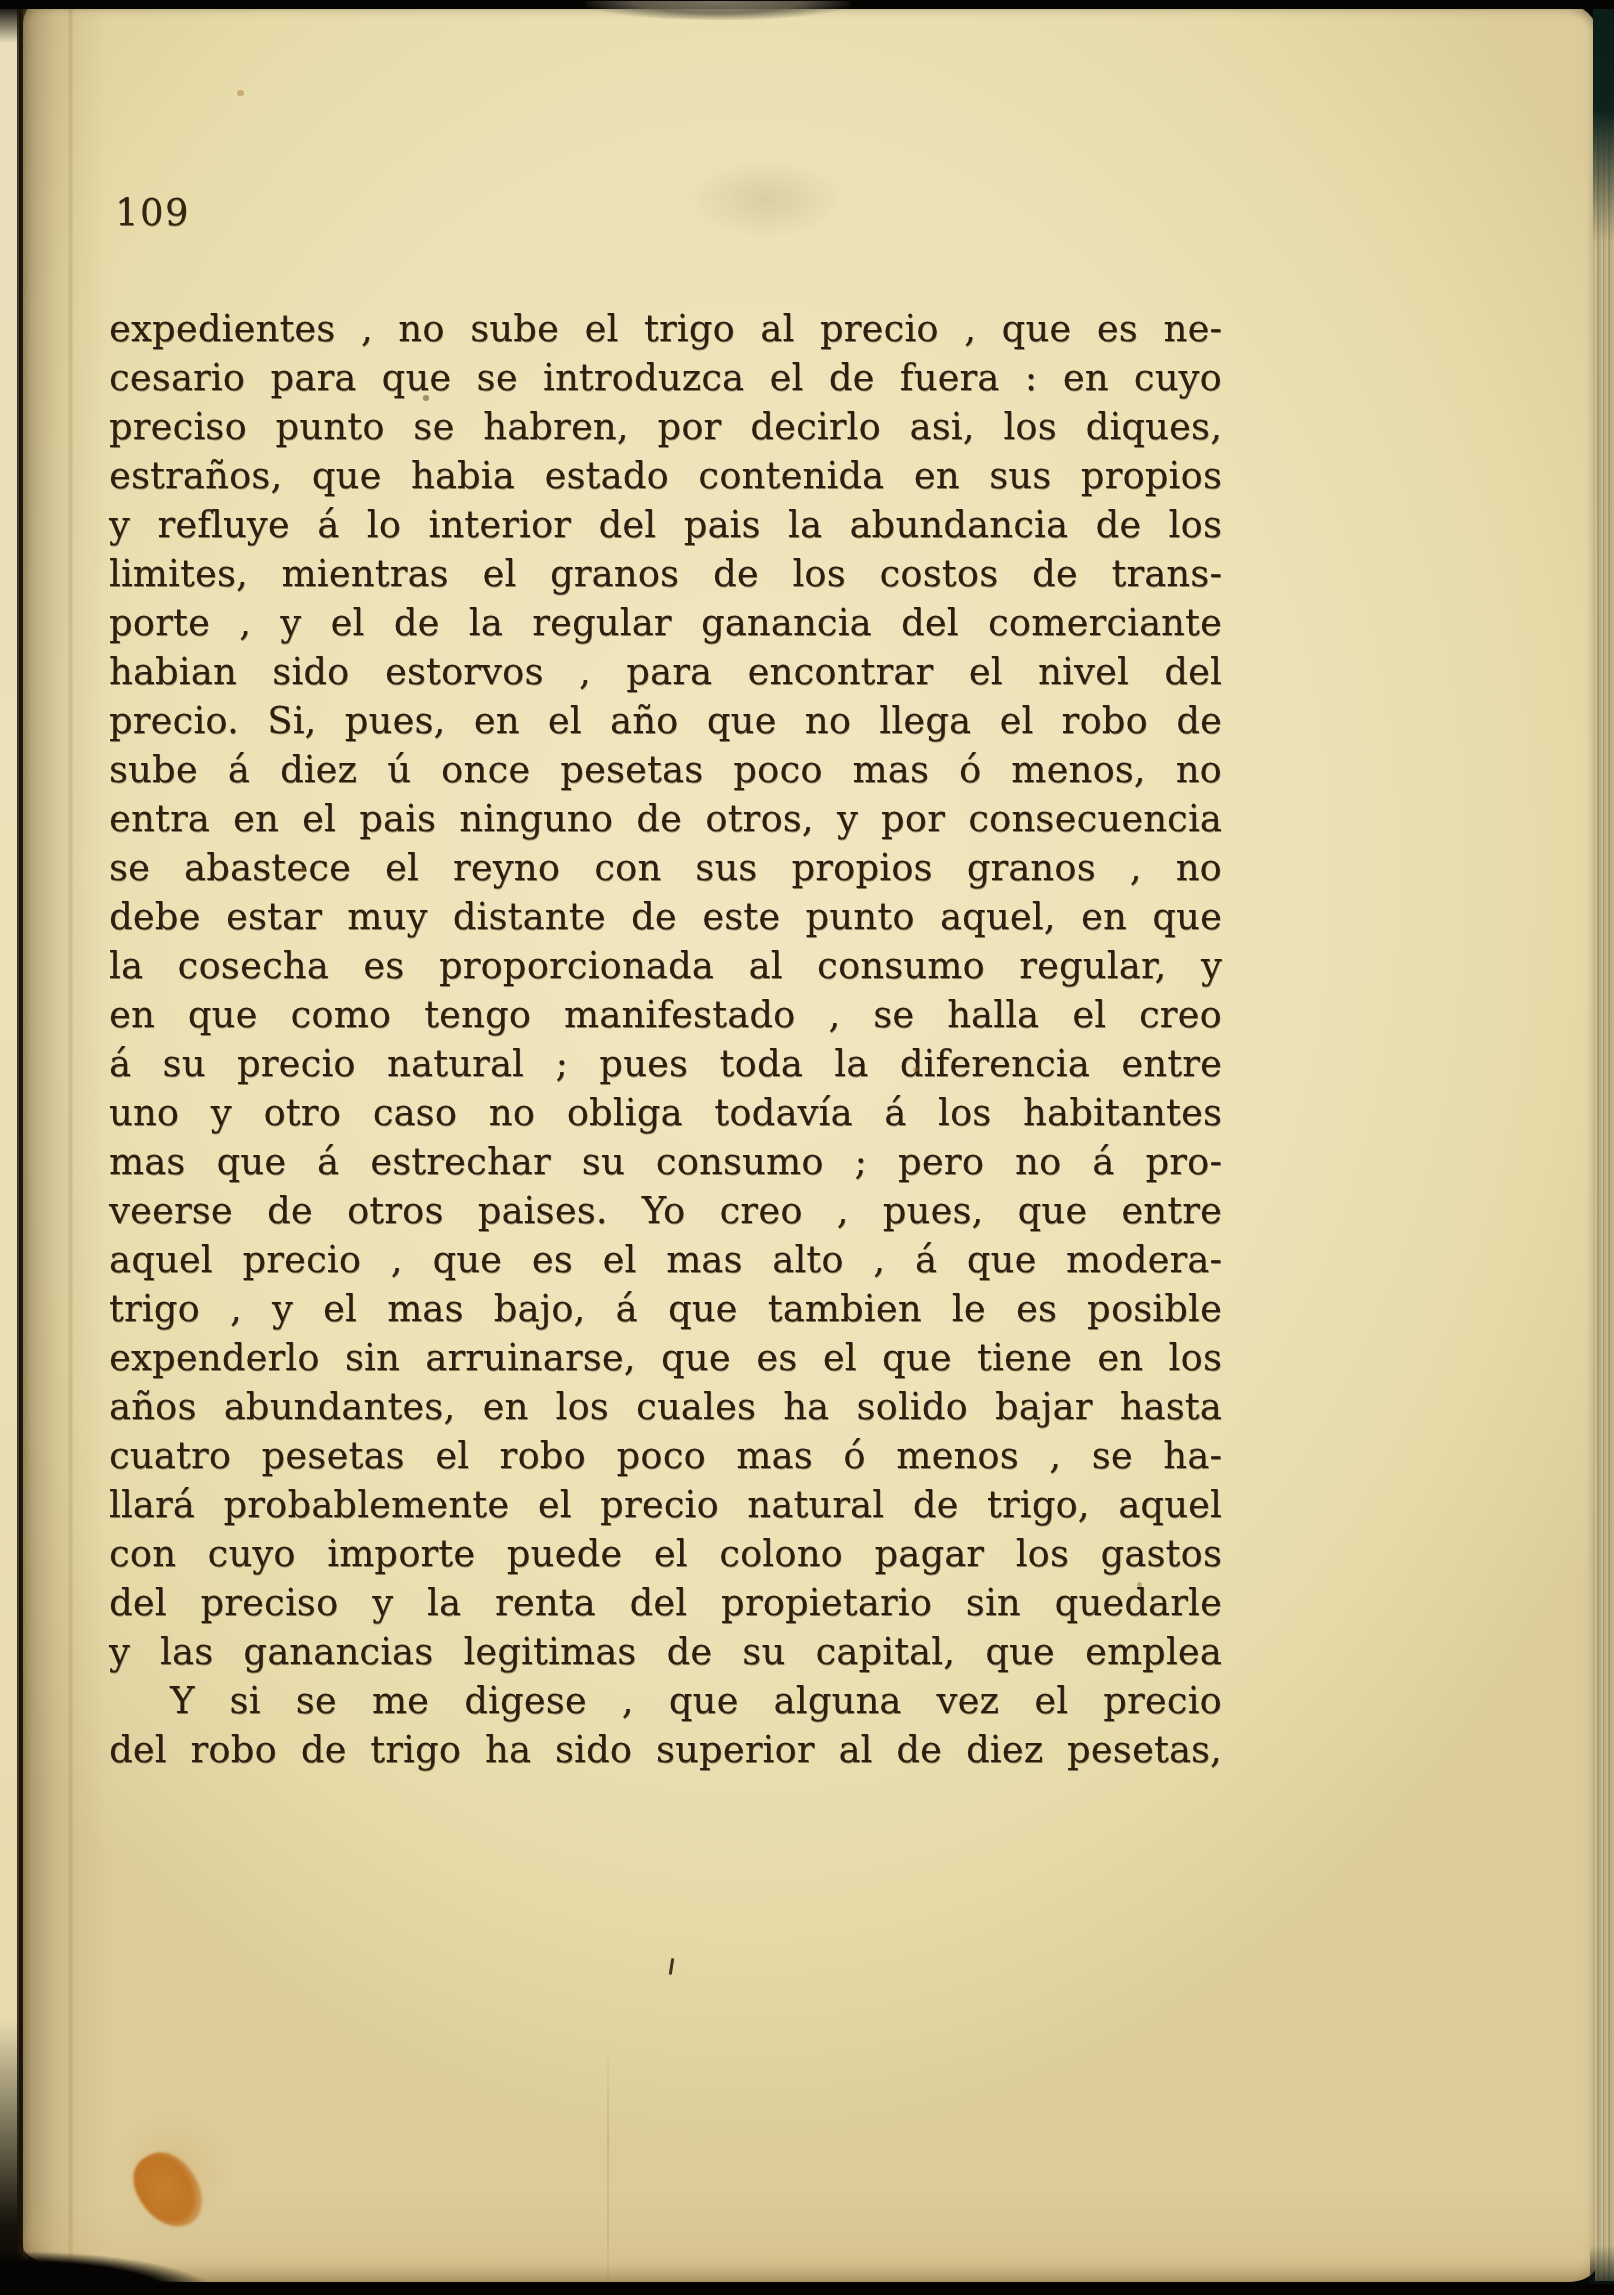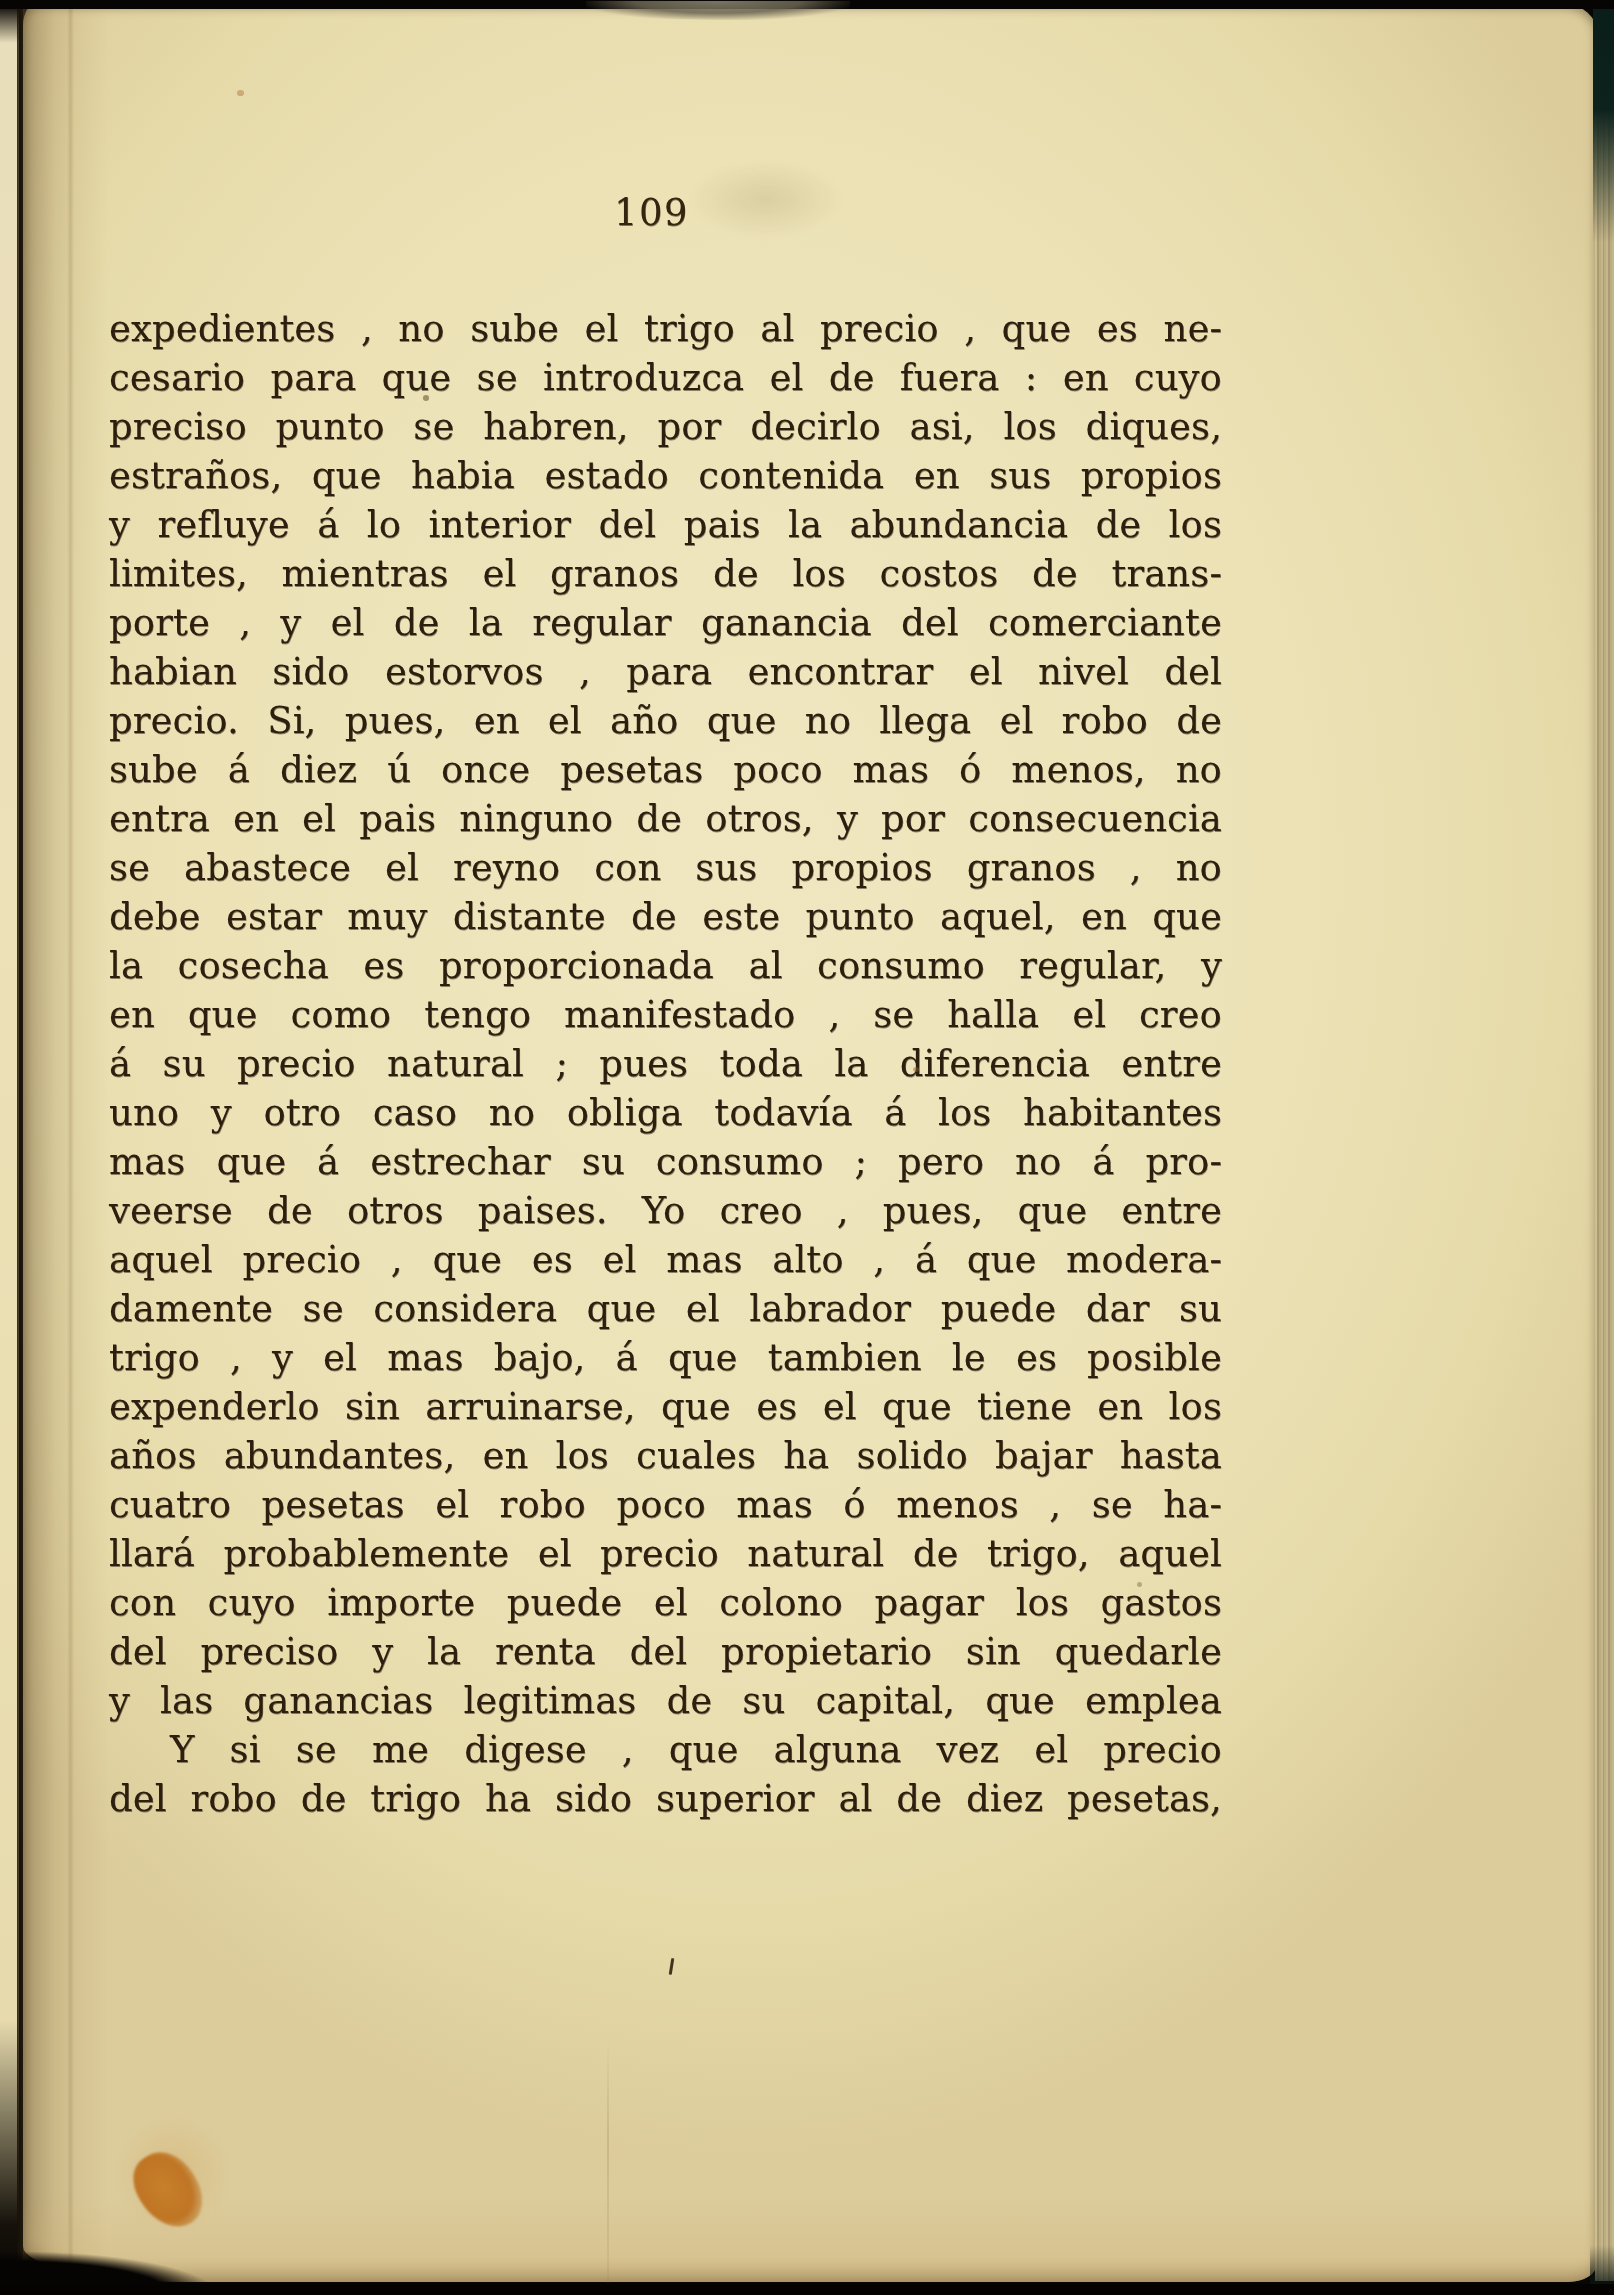--- a/index.html
+++ b/index.html
@@ -45,22 +45,22 @@
   
   .top-strip{position:absolute;left:0;top:0;width:100%;height:9.3px;background:#060503;}
   .top-edge-texture{position:absolute;left:586px;top:1.4px;width:264px;height:18.6px;
     background:radial-gradient(ellipse at 50% 0%, #8f8973 0%, #6b6452 45%, rgba(60,52,38,0) 75%);
     border-radius:0 0 40% 55%;opacity:.85;}
   .bottom-strip{position:absolute;left:0;bottom:0;width:100%;height:11.4px;background:#040302;}
   .bottom-left-wedge{position:absolute;left:0;bottom:0;width:214px;height:43px;
     background:radial-gradient(ellipse at 8% 100%, #050403 55%, rgba(5,4,3,0) 72%);}
 
   
-  .page-number{position:absolute;left:72px;top:187px;width:1113px;
-    text-align:center;font-size:37px;color:#33250f;letter-spacing:1.4px;
+  .page-number{position:absolute;left:92px;top:187px;width:1113px;
+    font-size:37px;color:#33250f;letter-spacing:1.4px;
     text-shadow:0.4px 0.6px 0.6px rgba(40,26,8,.55);filter:blur(0.2px);}
 
   
   .text-block{position:absolute;left:86px;top:300px;width:1113px;
     font-size:37px;line-height:49px;color:#2c1f0f;letter-spacing:0.1px;
     text-shadow:0.5px 0.6px 0.6px rgba(44,28,8,.5);filter:blur(0.2px);}
   .text-block .line{text-align:justify;text-align-last:justify;white-space:nowrap;}
   .text-block .line.par-end{text-align-last:left;}
   .text-block .line.indent{text-indent:61px;}
 
@@ -114,21 +114,20 @@
         <div class="line">entra en el pais ninguno de otros, y por consecuencia</div>
         <div class="line">se abastece el reyno con sus propios granos , no</div>
         <div class="line">debe estar muy distante de este punto aquel, en que</div>
         <div class="line">la cosecha es proporcionada al consumo regular, y</div>
         <div class="line">en que como tengo manifestado , se halla el creo</div>
         <div class="line">á su precio natural ; pues toda la diferencia entre</div>
         <div class="line">uno y otro caso no obliga todavía á los habitantes</div>
         <div class="line">mas que á estrechar su consumo ; pero no á pro-</div>
         <div class="line">veerse de otros paises. Yo creo , pues, que entre</div>
         <div class="line">aquel precio , que es el mas alto , á que modera-</div>
-        <div class="line">damente se considera que el labrador puede dar su</div>
         <div class="line">trigo , y el mas bajo, á que tambien le es posible</div>
         <div class="line">expenderlo sin arruinarse, que es el que tiene en los</div>
         <div class="line">años abundantes, en los cuales ha solido bajar hasta</div>
         <div class="line">cuatro pesetas el robo poco mas ó menos , se ha-</div>
         <div class="line">llará probablemente el precio natural de trigo, aquel</div>
         <div class="line">con cuyo importe puede el colono pagar los gastos</div>
         <div class="line">del preciso y la renta del propietario sin quedarle</div>
         <div class="line">y las ganancias legitimas de su capital, que emplea</div>
         <div class="line indent">Y si se me digese , que alguna vez el precio</div>
         <div class="line">del robo de trigo ha sido superior al de diez pesetas,</div>

